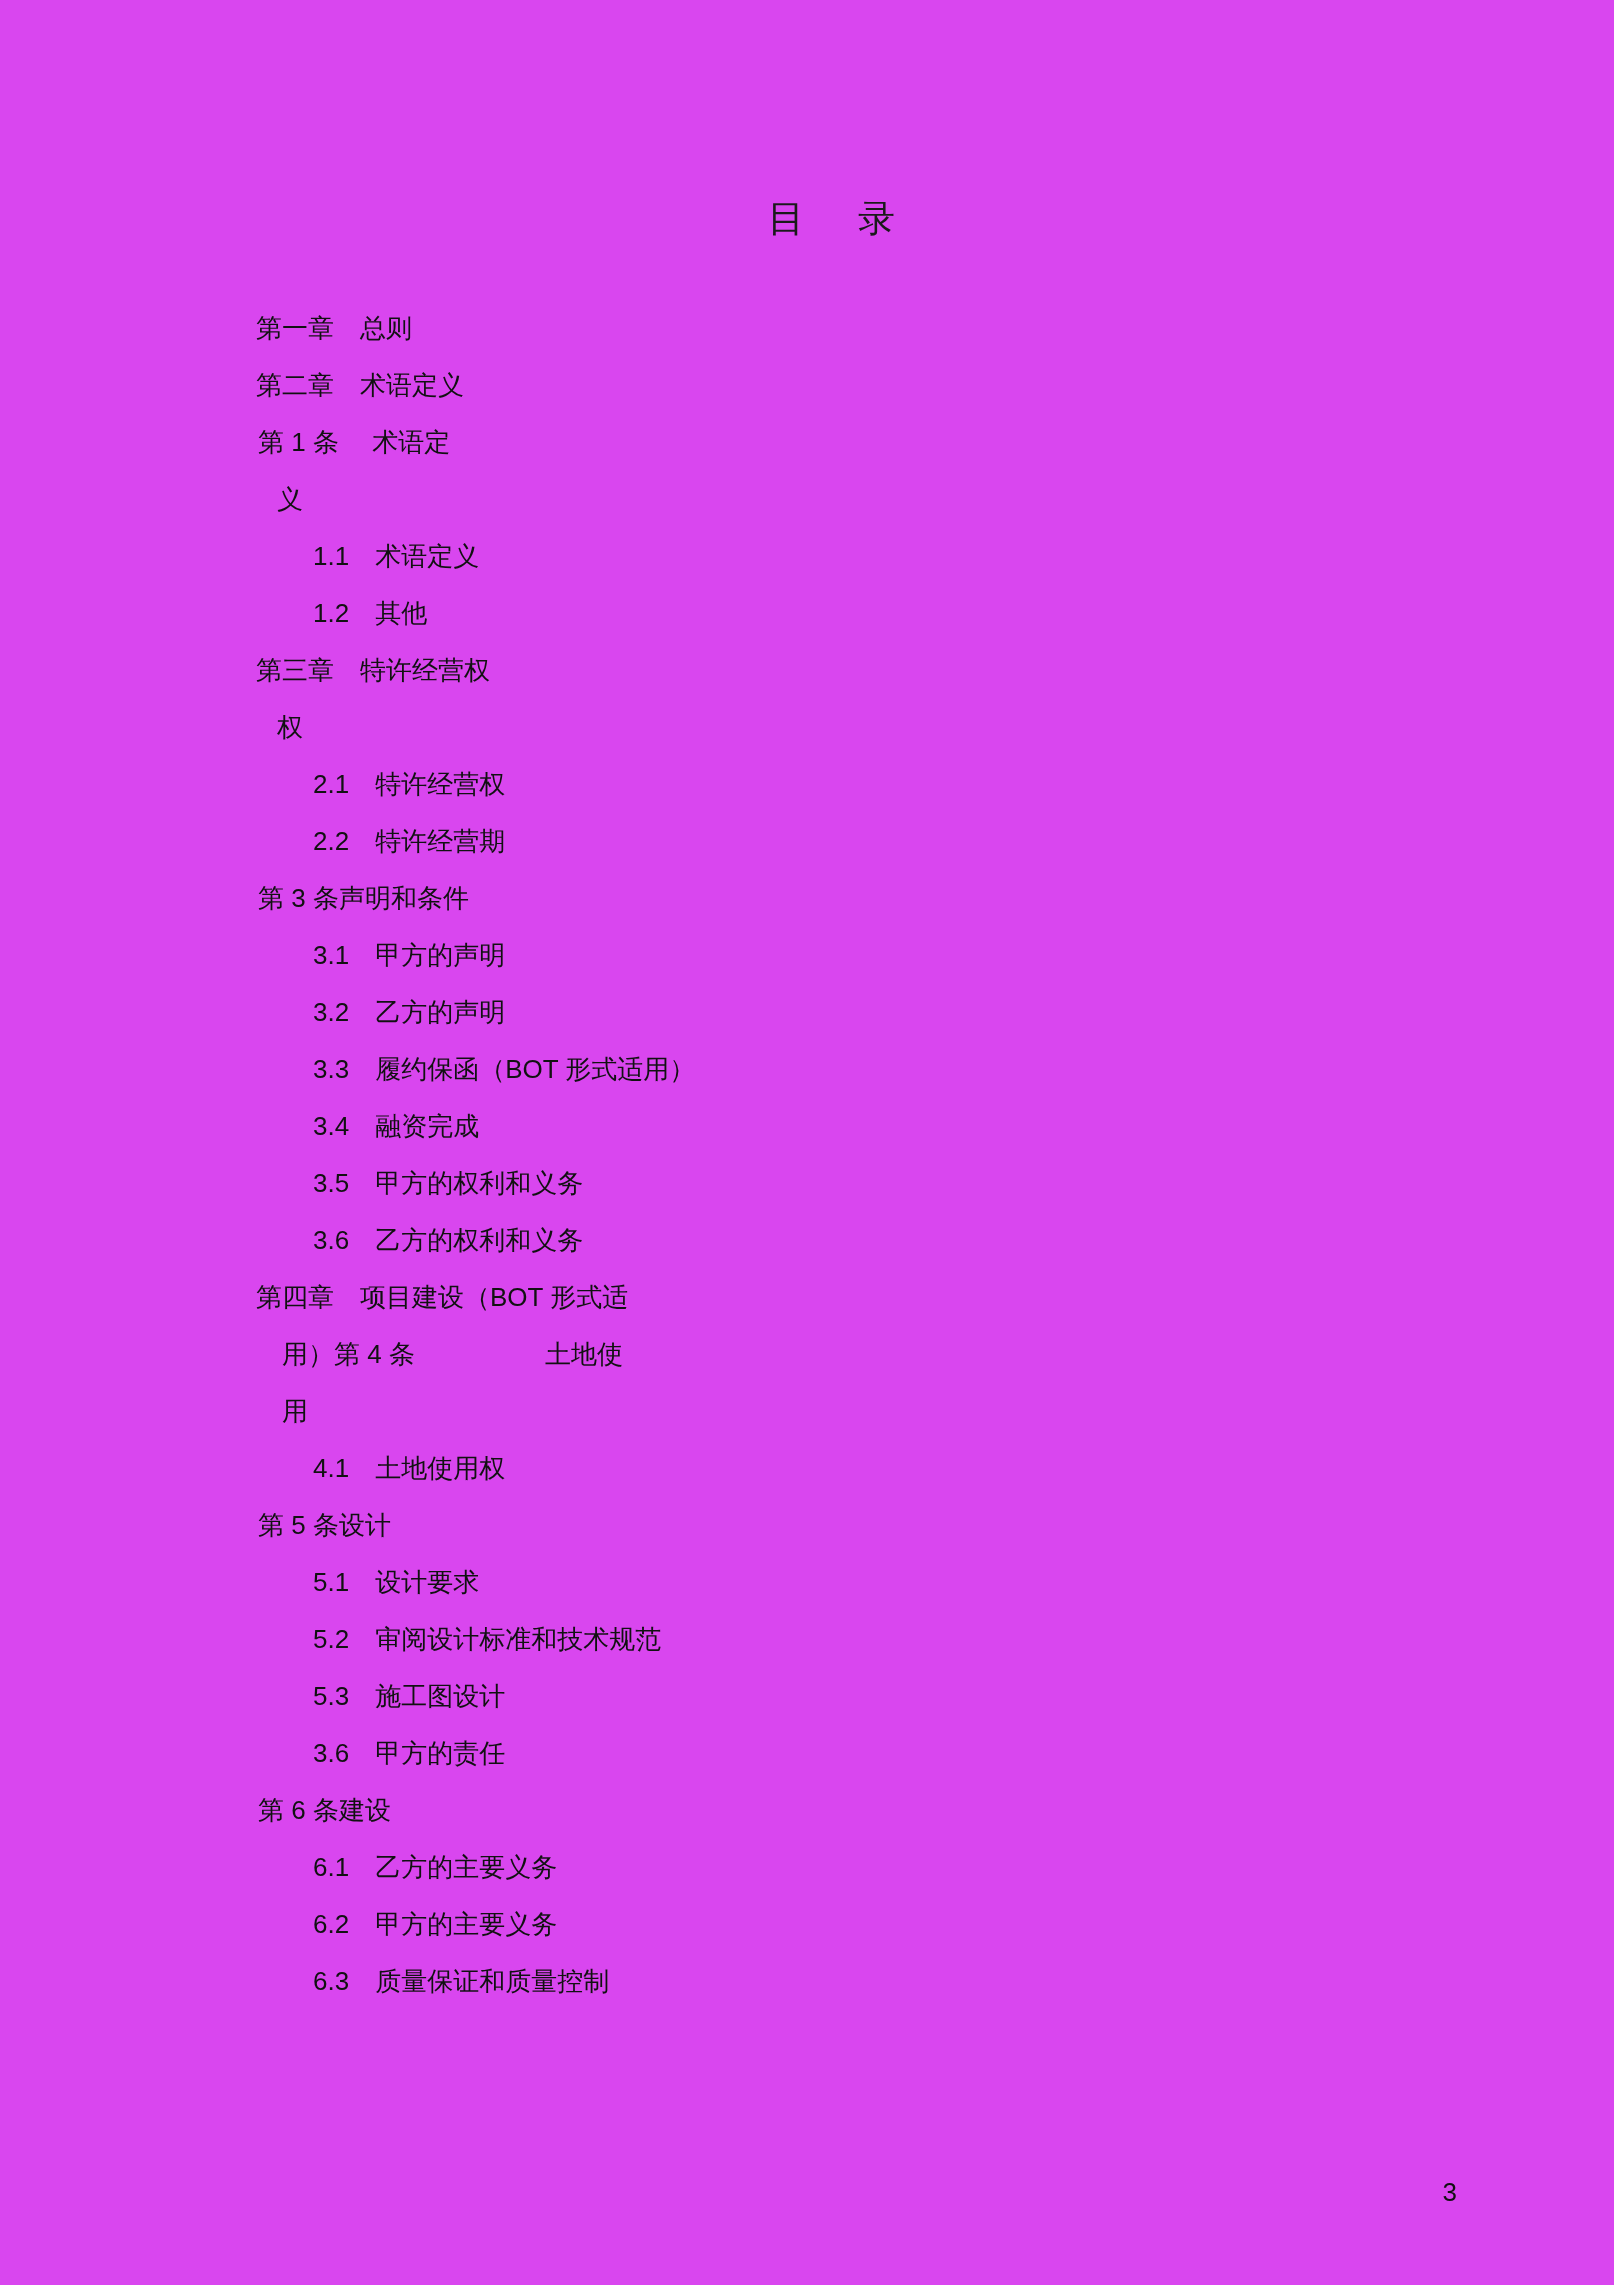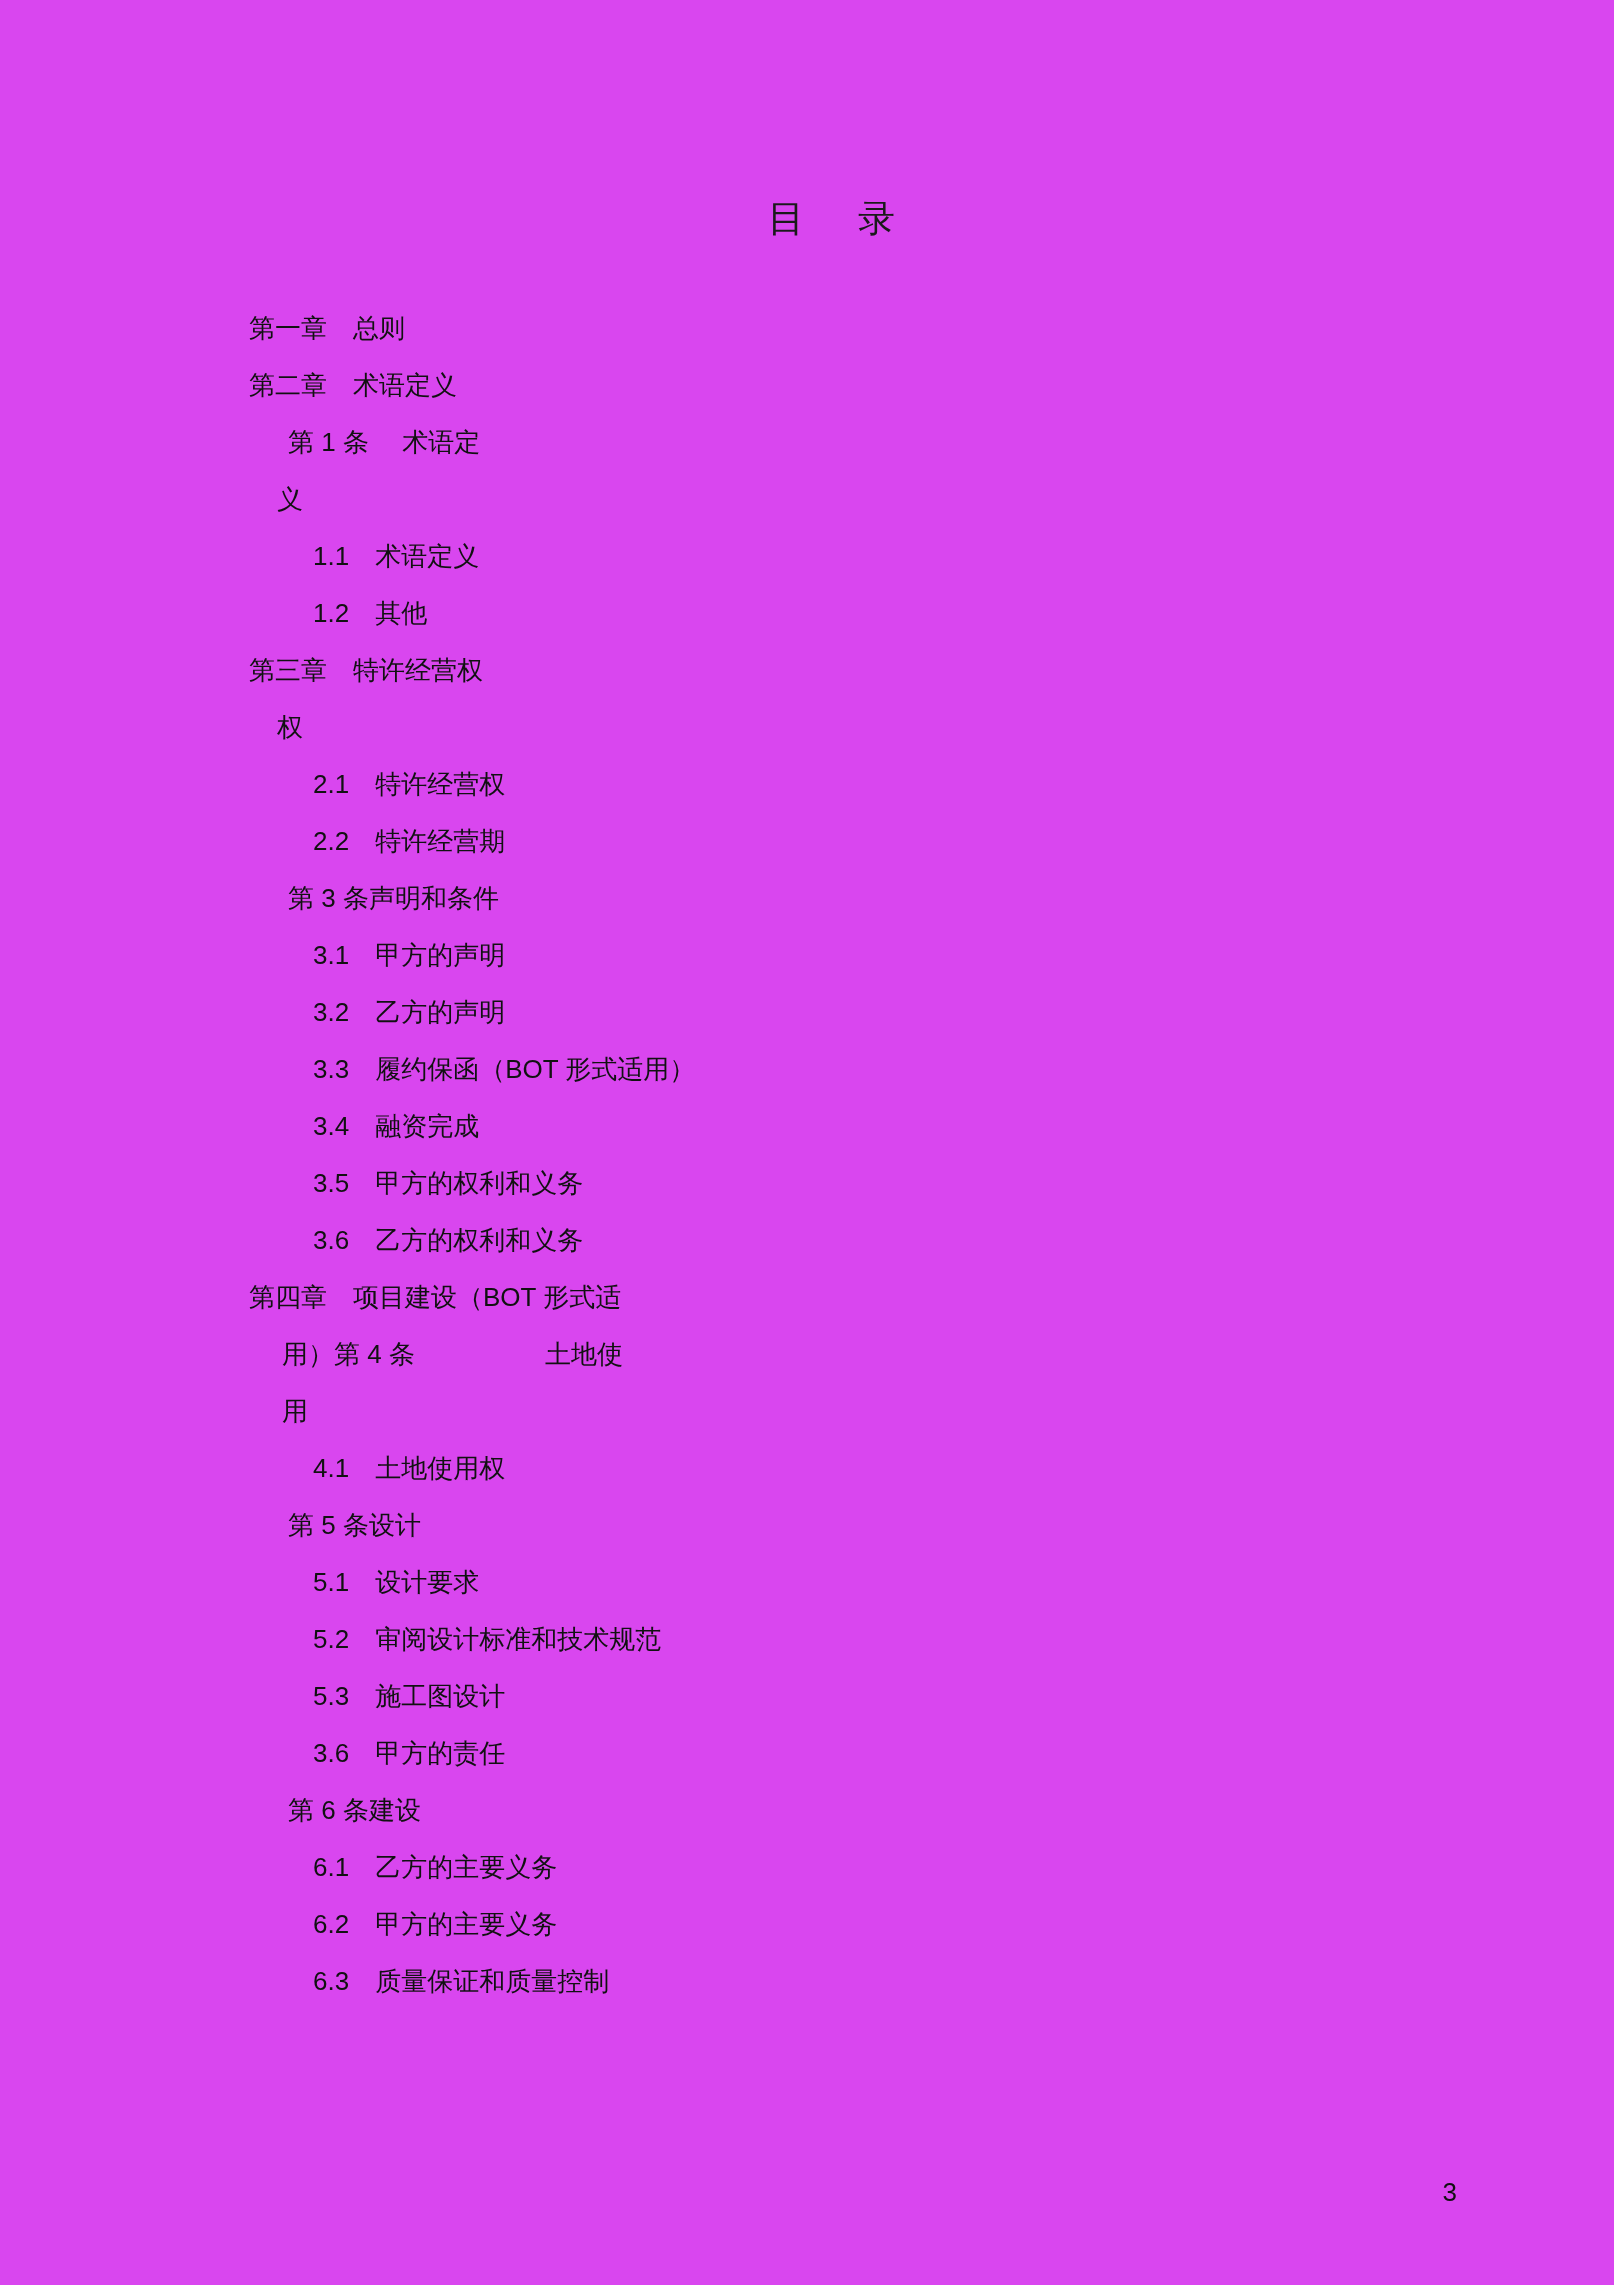--- a/index.html
+++ b/index.html
@@ -38,22 +38,22 @@
     list-style: none;
     margin: 0;
     padding: 0;
   }
   .toc-item {
     font-size: 26px;
     line-height: 57px;
     color: #111111;
     white-space: pre;
   }
-  .lvl-1 { margin-left: 5px; }
-  .lvl-2 { margin-left: 44px; }
+  .lvl-1 { margin-left: 12px; }
+  .lvl-2 { margin-left: 14px; }
   .lvl-3 { margin-left: 69px; }
   .cont-2 { margin-left: 33px; }
   .cont-1 { margin-left: 38px; }
   .page-number {
     position: absolute;
     right: 158px;
     bottom: 77px;
     font-size: 26px;
     color: #111111;
   }

